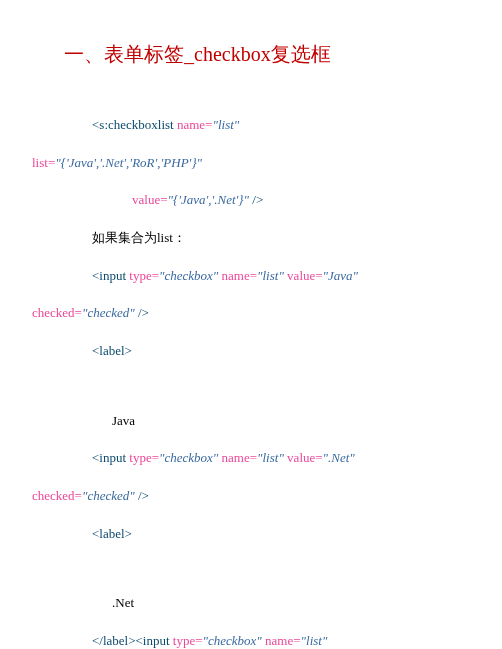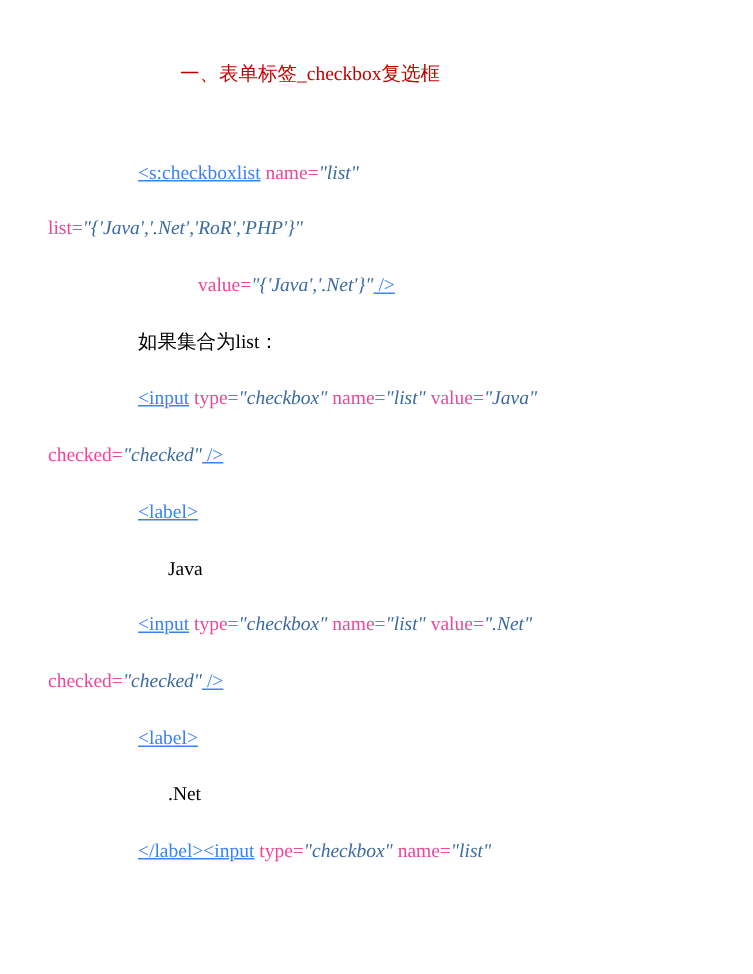--- a/index.html
+++ b/index.html
@@ -8,31 +8,31 @@
     font-family: "SimSun", "Songti SC", serif;
     font-size: 13px;
     line-height: 1.45;
     color: #000;
     background: #fff;
     width: 502px;
     box-sizing: border-box;
   }
   .title {
     color: #c00000;
-    font-size: 13px;
-    margin-left: 88px;
+    font-size: 20px;
+    margin-left: 32px;
     margin-bottom: 28px;
   }
-  .tag  { color: #3b82f6; text-decoration: underline; }
+  .tag  { color: #0c4a6e; }
   .attr { color: #ec4899; }
   .val  { color: #3a6aa0; font-style: italic; }
   .code-block { font-family: "SimSun", "Songti SC", serif; white-space: pre; }
   .ind0 { margin-left: 0; }
   .ind1 { margin-left: 60px; }
-  .ind2 { margin-left: 80px; }
+  .ind2 { margin-left: 80px; margin-top: 32px; }
   .ind3 { margin-left: 100px; }
 </style>
 </head>
 <body>
 
 <div class="title">一、表单标签_checkbox复选框</div>
 
 <div class="code-block">
 <div class="ind1"><span class="tag">&lt;s:checkboxlist</span><span class="attr"> name=</span><span class="val">"list"</span></div>
 <div class="ind0"><span class="attr">list=</span><span class="val">"{'Java','.Net','RoR','PHP'}"</span></div>

